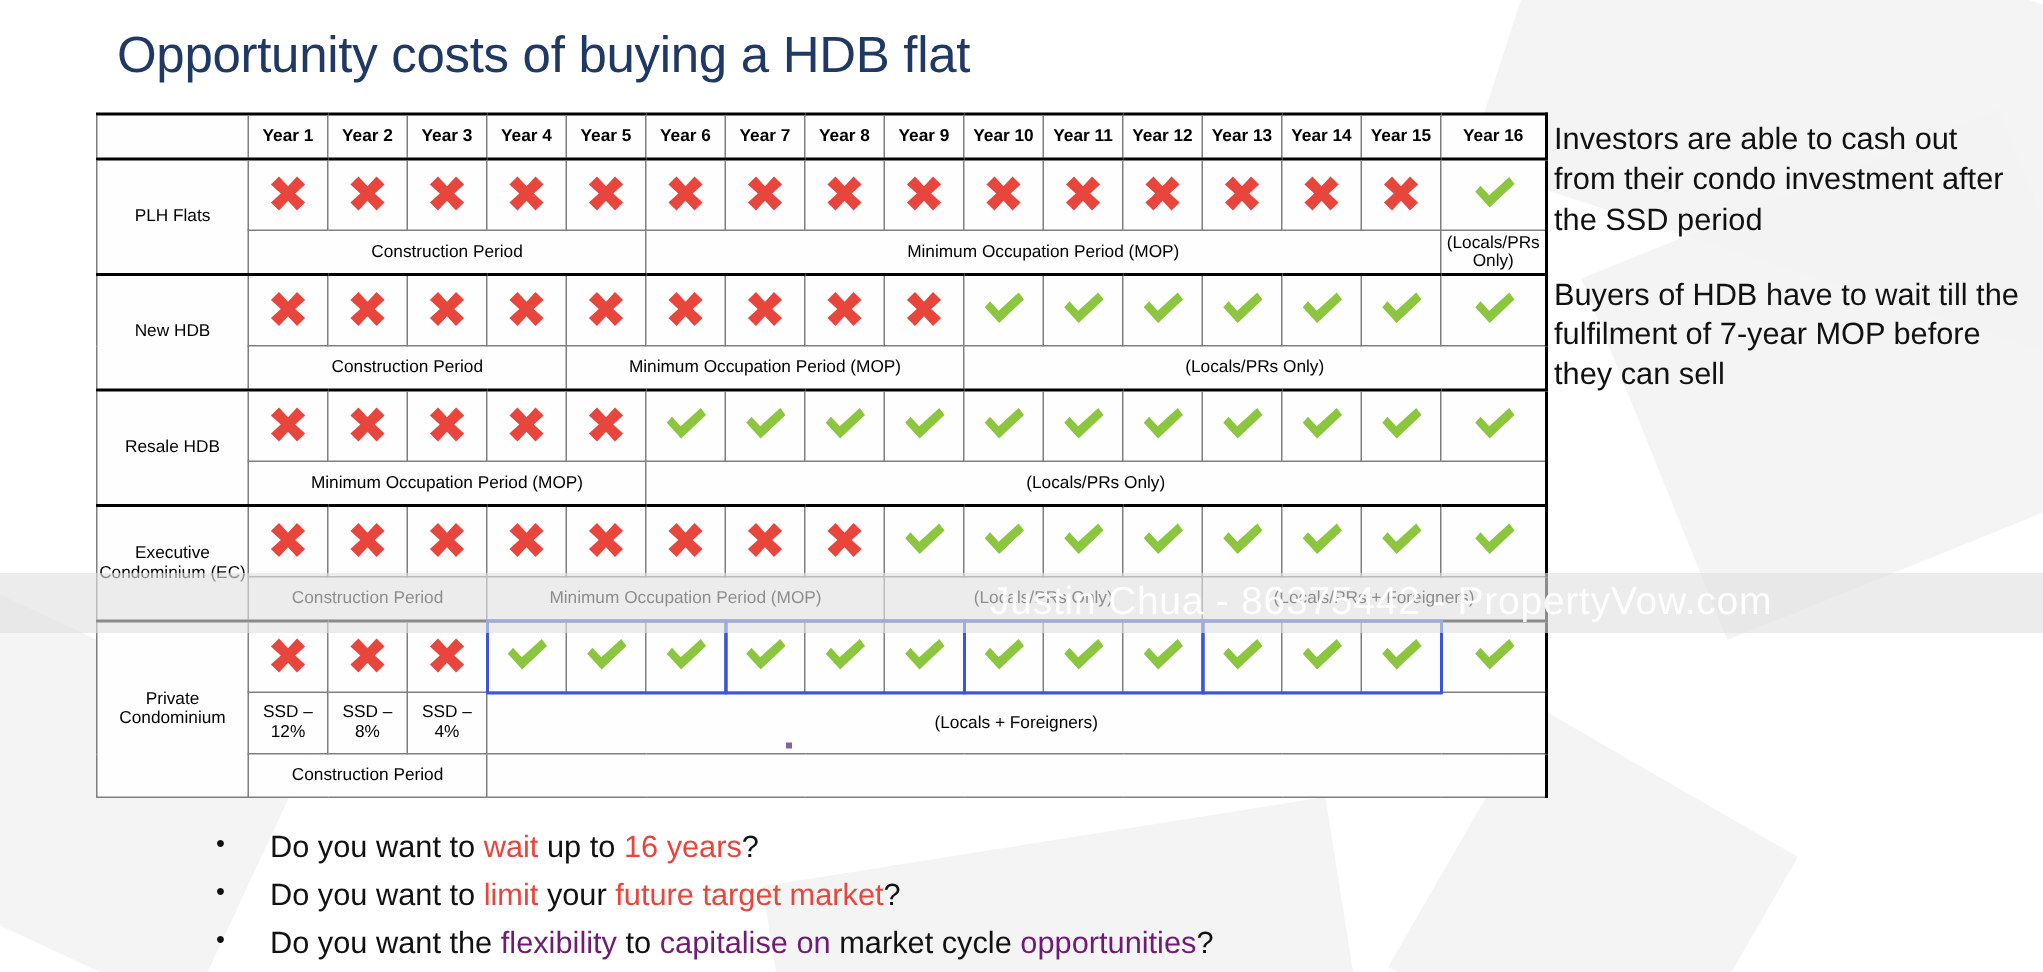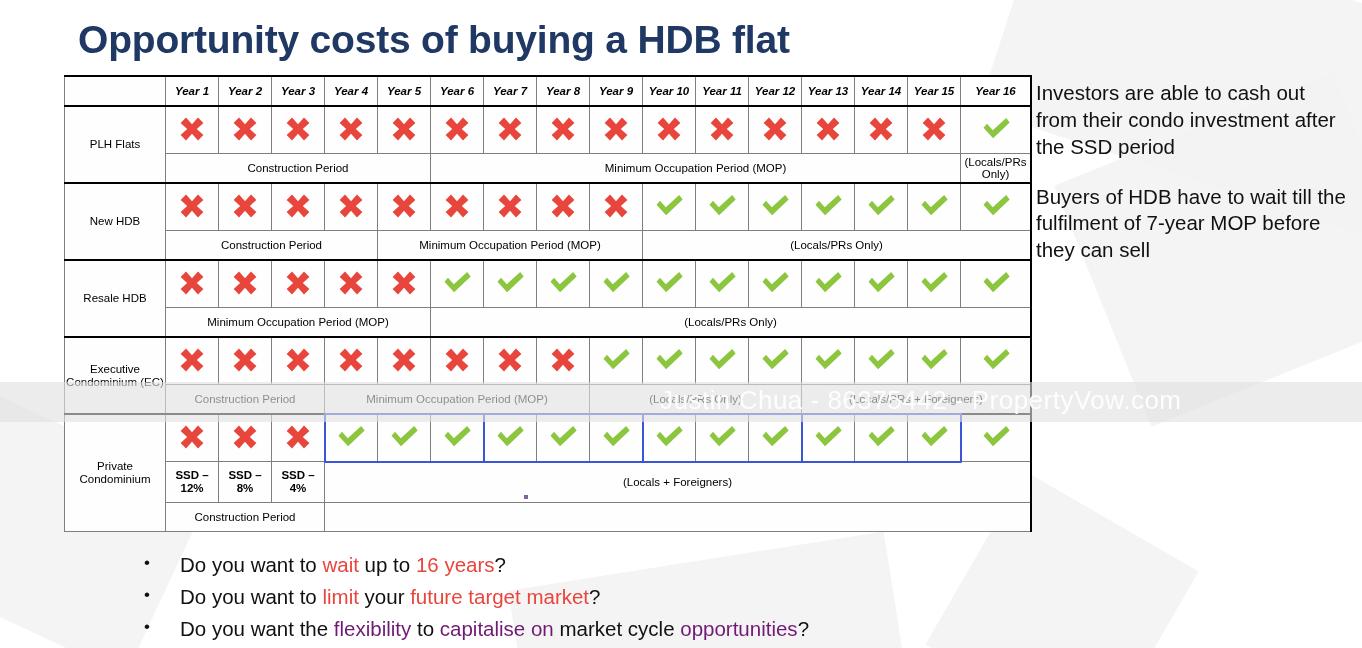--- a/index.html
+++ b/index.html
@@ -14,43 +14,43 @@
   .bg-deco{position:absolute;inset:0;pointer-events:none;overflow:hidden;}
   .bg-deco i{position:absolute;display:block;background:#f2f2f2;opacity:.85;}
   .p1{width:420px;height:220px;right:-60px;top:-40px;transform:rotate(18deg);background:linear-gradient(135deg,#f7f7f7,#ebebeb);}
   .p2{width:300px;height:260px;right:-30px;top:120px;transform:rotate(-22deg);background:linear-gradient(160deg,#fafafa,#eeeeee);}
   .p3{width:260px;height:200px;left:-80px;top:430px;transform:rotate(25deg);background:linear-gradient(120deg,#f6f6f6,#efefef);}
   .p4{width:380px;height:180px;left:520px;top:560px;transform:rotate(-9deg);background:linear-gradient(100deg,#f8f8f8,#f0f0f0);}
   .p5{width:200px;height:200px;right:200px;bottom:-60px;transform:rotate(30deg);background:linear-gradient(140deg,#f6f6f6,#ededed);}
 
   .title{
     position:absolute;left:78px;top:18px;
-    font-size:39px;font-weight:bold;color:#1F3864;
+    font-size:34px;font-weight:normal;color:#1F3864;
     letter-spacing:-.2px;white-space:nowrap;
   }
 
   
   .tbl-wrap{position:absolute;left:64px;top:75px;}
   table.grid{border-collapse:collapse;table-layout:fixed;}
   table.grid td{
     border:1px solid #7f7f7f;
     font-size:11.5px;color:#000;
     text-align:center;vertical-align:middle;
     padding:0;background:#fefefe;
   }
   td.rowlabel{
     width:100px;text-align:left;padding-left:4px;
     font-size:12px;line-height:1.12;
     border-left:2px solid #000;border-right:2px solid #000;
   }
-  td.yr{width:52px;height:28px;font-size:12.5px;font-weight:bold;font-style:italic;}
+  td.yr{width:52px;height:28px;font-size:12.5px;font-weight:bold;}
   td.yr16{width:69px;}
   td.mark{height:46px;}
   td.band{height:28px;font-size:11.5px;}
-  td.band2{height:40px;font-size:11.5px;line-height:1.15;font-weight:bold;}
+  td.band2{height:40px;font-size:11.5px;line-height:1.15;}
 
   
   .hv-top{border-top:2px solid #000 !important;}
   .hv-right{border-right:2px solid #000 !important;}
 
   
   .ico{display:inline-block;line-height:0;}
   .ico svg{display:block;}
 
   

